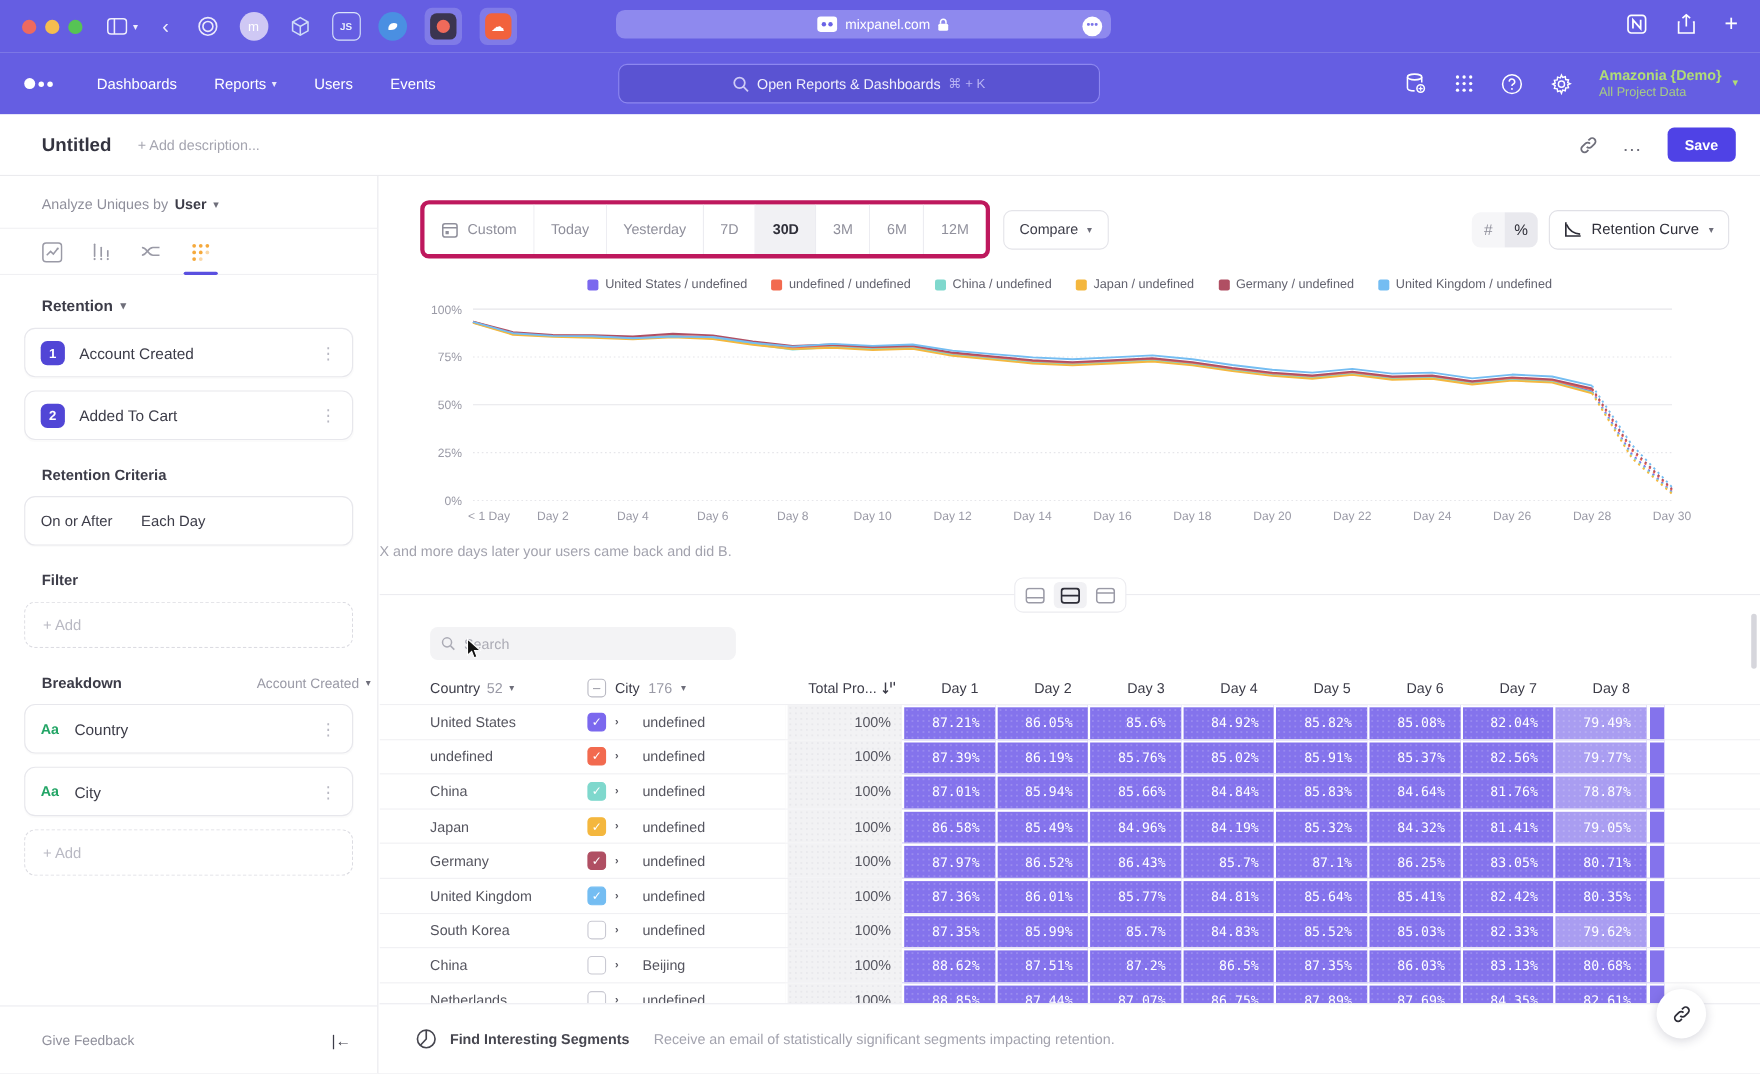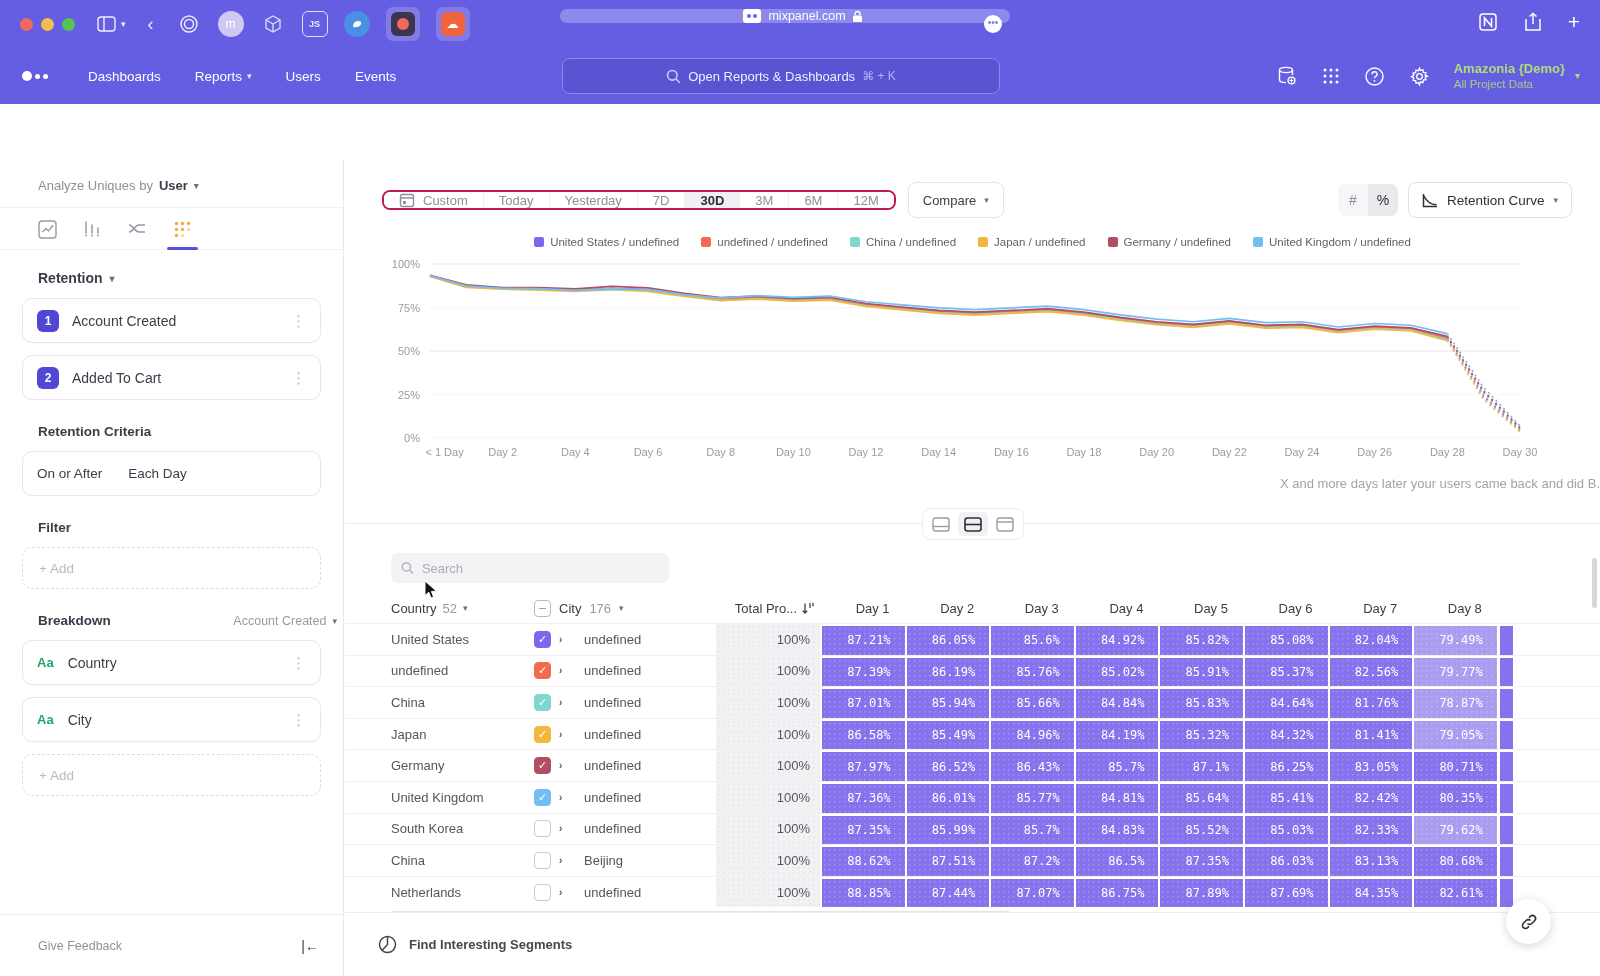--- a/index.html
+++ b/index.html
@@ -11,21 +11,21 @@
   }
   
   .browser-bar { position:absolute; top:0; left:0; right:0; height:48px; background:#655ee2; display:flex; align-items:center; }
   .traffic { display:flex; gap:8px; margin-left:20px; }
   .traffic span { width:13px; height:13px; border-radius:50%; display:block; }
   .t-red{background:#ee6a5f;} .t-yellow{background:#f5bd4f;} .t-green{background:#56c454;}
   .chrome-ic { color:#efeefc; margin-left:22px; font-size:15px; display:flex; align-items:center; }
   .ext-row { display:flex; align-items:center; gap:16px; margin-left:22px; }
   .ext { width:26px; height:26px; border-radius:7px; display:flex; align-items:center; justify-content:center; font-size:11px; color:#fff; }
   .ext.boxed { background:rgba(255,255,255,.18); }
-  .url-pill { position:absolute; left:560px; top:9px; width:450px; height:14px; background:#8e89ee; border-radius:8px;
+  .url-pill { position:absolute; left:560px; top:9px; width:450px; height:26px; background:#8e89ee; border-radius:8px;
     display:flex; align-items:center; justify-content:center; color:#fff; font-size:12.5px;padding-left:36px; }
   .url-badge { width:18px; height:14px; background:#fff; border-radius:3px; display:flex; align-items:center; justify-content:center; gap:2px; margin-right:7px; }
   .url-badge i { width:4px; height:4px; border-radius:50%; background:#6a63e6; display:block; }
   .url-more { position:absolute; right:8px; top:6px; width:18px; height:18px; border-radius:50%; background:#ffffff; color:#7a74e8; font-size:10px; line-height:16px; text-align:center; }
   .browser-right { position:absolute; right:20px; top:10px; display:flex; gap:26px; align-items:center; color:#fff; }
   
   .mx-nav { position:absolute; top:48px; left:0; right:0; height:56px; background:#655ee2; display:flex; align-items:center; }
   .mx-logo { margin-left:22px; display:flex; align-items:center; gap:3px; }
   .mx-logo .d1{width:10px;height:10px;border-radius:50%;background:#fff;}
   .mx-logo .d2,.mx-logo .d3{width:5px;height:5px;border-radius:50%;background:#fff;}
@@ -66,35 +66,35 @@
   .crit-card { gap:26px; }
   .crit-card span { font-size:13.5px; color:#3c3c48; }
   .add-card { border:1px dashed #dededdd; border:1px dashed #dcdce2; border-radius:10px; height:42px; display:flex; align-items:center; padding:0 16px; color:#b9b9c3; font-size:13.5px; cursor:pointer; margin-bottom:12px; }
   .aa { color:#23a566; font-size:13px; font-weight:700; margin-right:14px; }
   .sb-footer { position:absolute; bottom:0; left:0; right:0; height:62px; border-top:1px solid #ececf0; display:flex; align-items:center; padding:0 24px 0 38px; }
   .feedback { color:#8f8f9b; font-size:12.5px; }
   .collapse-ic { margin-left:auto; color:#3c3c48; font-size:14px; cursor:pointer; }
   
   .main { position:absolute; top:160px; left:345px; right:0; bottom:64px; background:#fff; overflow:hidden; }
   .toolbar { display:flex; align-items:center; margin:22px 28px 0 37px; }
-  .range-group { display:flex; align-items:stretch; border:2px solid #be185d; border-radius:8px; overflow:hidden; height:20px; }
+  .range-group { display:flex; align-items:stretch; border:4px solid #be185d; border-radius:8px; overflow:hidden; height:53px; }
   .range-item { display:flex; align-items:center; padding:0 15px; font-size:13px; color:#8f8f9b; border-right:1px solid #ececf1; cursor:pointer; background:#fff; gap:8px; }
   .range-item:last-child { border-right:none; }
   .range-item.active { background:#f1f1f4; color:#2e2e38; font-weight:700; }
   .compare-btn { margin-left:12px; height:36px; border:1px solid #e4e4e9; border-radius:8px; background:#fff; display:flex; align-items:center; gap:8px; padding:0 14px; font-size:13px; color:#3c3c48; cursor:pointer; }
   .toolbar-right { margin-left:auto; display:flex; align-items:center; gap:10px; }
   .unit-toggle { display:flex; border-radius:8px; overflow:hidden; background:#f6f6f8; height:32px; }
   .unit { width:30px; display:flex; align-items:center; justify-content:center; font-size:14px; color:#8f8f9b; cursor:pointer; }
   .unit.active { background:#e9e9ee; color:#2e2e38; }
   .charttype-btn { height:36px; border:1px solid #e0e0e6; border-radius:8px; background:#fff; display:flex; align-items:center; gap:9px; padding:0 13px; font-size:13.5px; color:#2e2e38; cursor:pointer; }
   .legend { display:flex; justify-content:center; gap:22px; margin-top:18px; }
   .legend-item { display:flex; align-items:center; gap:6px; font-size:11.5px; color:#62626e; }
   .legend-item i { width:10px; height:10px; border-radius:2px; display:block; }
   .chart-wrap { position:relative; margin:10px 0 0 37px; width:1180px; height:206px; }
-  .caption { text-align:right; color:#a3a3ae; font-size:13px; margin-top:12px; }
+  .caption { text-align:left; color:#a3a3ae; font-size:13px; margin-top:12px; }
   .viewtoggle-band { position:relative; margin-top:17px; height:30px; }
   .viewtoggle-band::before { content:""; position:absolute; left:0; right:0; top:50%; height:1px; background:#ececf0; }
   .viewtoggles { position:absolute; left:50%; transform:translateX(-50%); top:0; background:#fff; border:1px solid #ececf0; border-radius:8px; display:flex; padding:3px; gap:2px; }
   .vt { width:30px; height:24px; border-radius:5px; display:flex; align-items:center; justify-content:center; cursor:pointer; }
   .vt.active { background:#f1f1f4; }
   .search-box { margin:15px 0 0 46px; width:278px; height:30px; background:#f3f3f5; border-radius:7px; display:flex; align-items:center; padding:0 10px; gap:8px; }
   .search-box input { border:none; outline:none; background:transparent; font-size:13px; color:#55555f; width:100%; font-family:"Liberation Sans",sans-serif; }
   .search-box input::placeholder { color:#ababb5; }
   
   .tbl { margin-top:10px; }
@@ -275,20 +275,34 @@
       <div class="proj">
         <span>
           <b>Amazonia {Demo}</b>
           <span>All Project Data</span>
         </span>
         <span style="font-size:10px;">▾</span>
       </div>
     </div>
   </div>
 
+  <div class="title-row">
+    <span class="doc-title">Untitled</span>
+    <span class="doc-desc">+ Add description...</span>
+    <div class="title-actions">
+      <span class="icon-btn">
+          <svg class="ic" width="18" height="18" viewBox="0 0 18 18" fill="none" stroke="#6e6e7a" stroke-width="1.6">
+            <path d="M7.5 10.5 a3 3 0 0 0 4.3 0 l2.8-2.8 a3 3 0 0 0-4.3-4.3 L9 4.7"></path>
+            <path d="M10.5 7.5 a3 3 0 0 0-4.3 0 L3.4 10.3 a3 3 0 0 0 4.3 4.3 L9 13.3"></path>
+          </svg>
+        </span>
+      <span class="icon-btn" style="font-size:18px;letter-spacing:1px;">…</span>
+      <button class="save-btn">Save</button>
+    </div>
+  </div>
 
   <div class="sidebar">
     <div class="analyze-row">
       <span>Analyze Uniques by</span>
       <b>User</b>
       <span class="chev">▾</span>
     </div>
     <div class="tabs-row">
       <span class="tab-ic">
           <svg class="ic" width="19" height="19" viewBox="0 0 19 19" fill="none" stroke="#9a9aa6" stroke-width="1.4">
@@ -767,20 +781,21 @@
     </div>
     <div class="hscroll"></div>
   </div>
 
   <div class="main-footer">
     <svg class="ic" width="19" height="19" viewBox="0 0 19 19" fill="none" stroke="#46464f" stroke-width="1.5">
         <circle cx="9.5" cy="9.5" r="8"></circle>
         <path d="M9.5 1.5 V9.5 L4 15.5"></path>
       </svg>
     <span class="mf-title">Find Interesting Segments</span>
+    <span class="mf-desc">Receive an email of statistically significant segments impacting retention.</span>
   </div>
 
   <div class="float-link">
     <svg class="ic" width="18" height="18" viewBox="0 0 18 18" fill="none" stroke="#2e2e38" stroke-width="1.6">
         <path d="M7.5 10.5 a3 3 0 0 0 4.3 0 l2.8-2.8 a3 3 0 0 0-4.3-4.3 L9 4.7"></path>
         <path d="M10.5 7.5 a3 3 0 0 0-4.3 0 L3.4 10.3 a3 3 0 0 0 4.3 4.3 L9 13.3"></path>
       </svg>
   </div>
 
   <div class="vscroll"></div>

